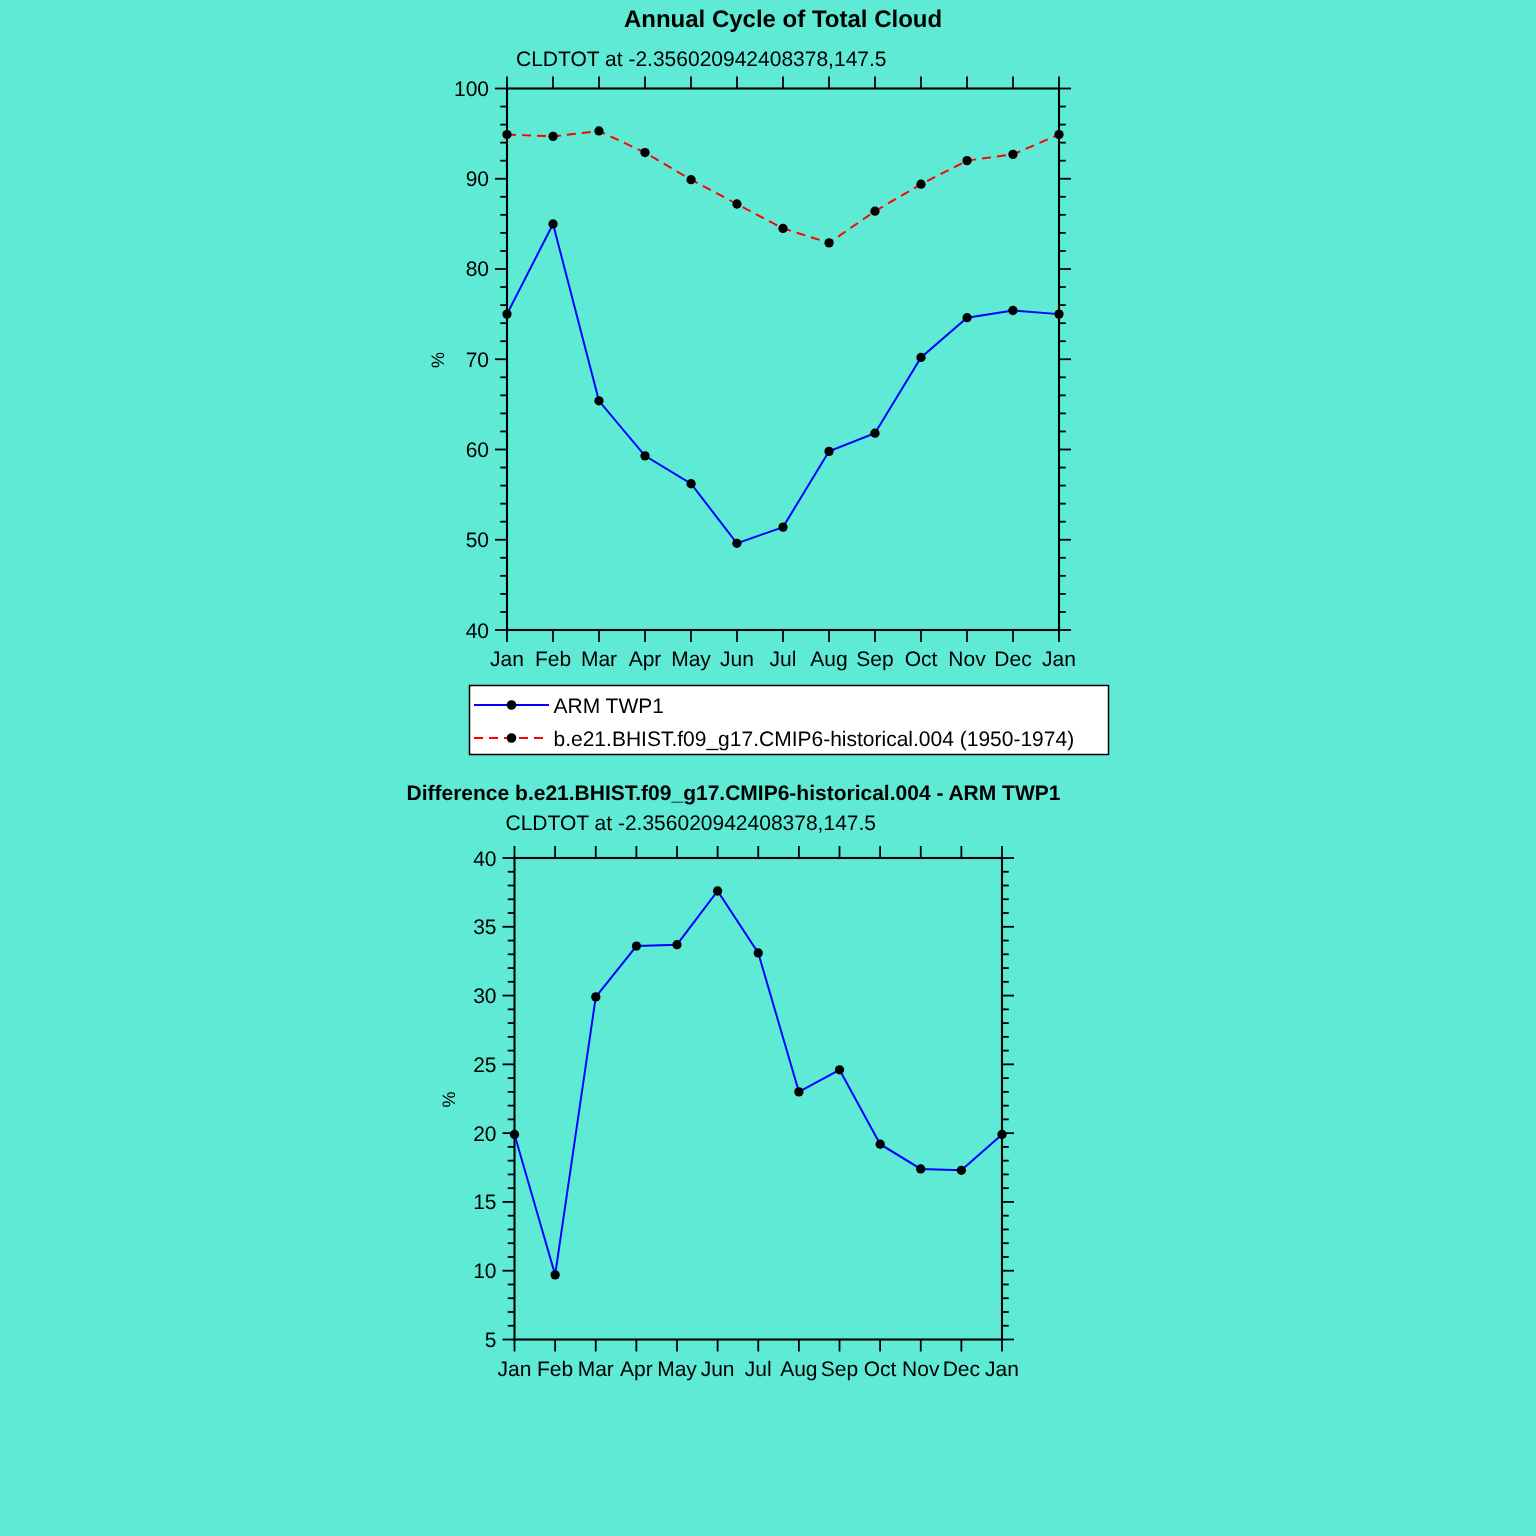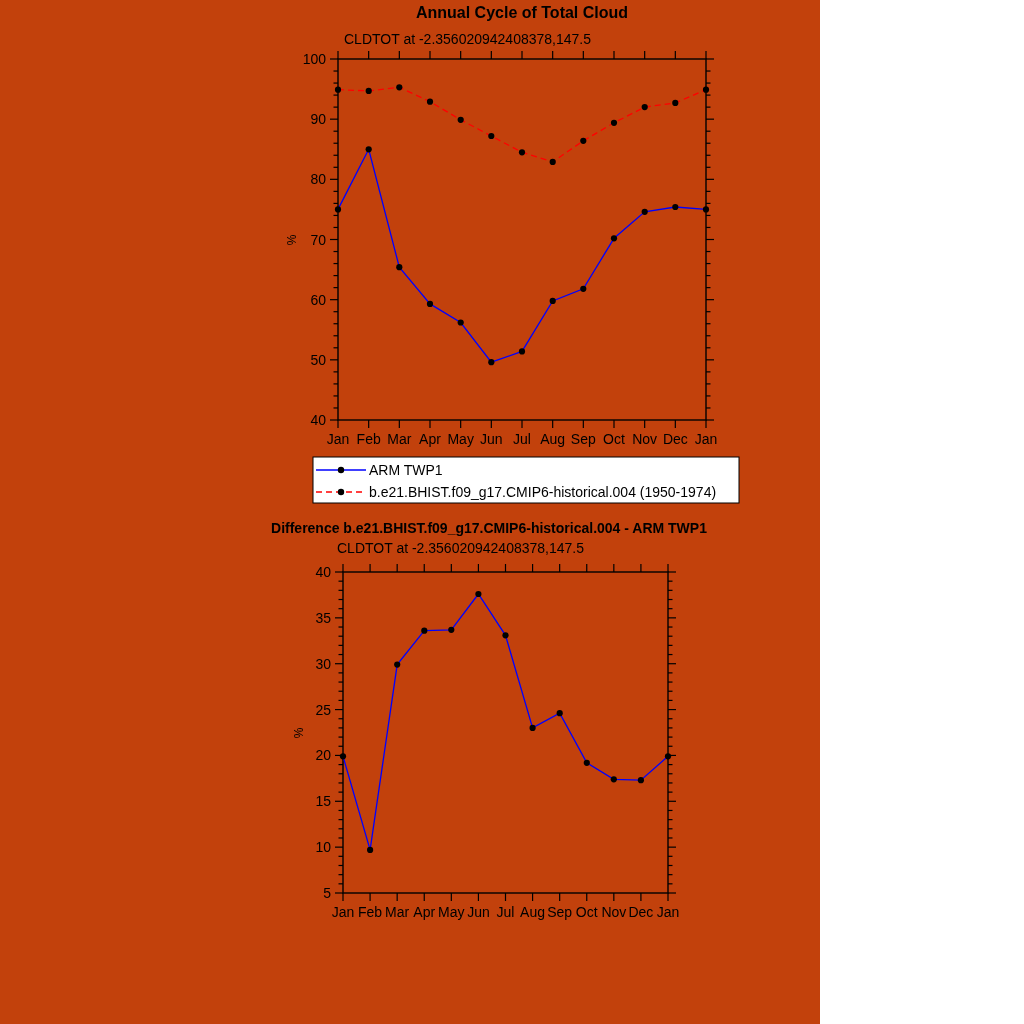--- a/index.html
+++ b/index.html
@@ -1,16 +1,16 @@
 <!DOCTYPE html>
 <html><head>
 <meta charset="utf-8">
 <style>
   html,body{margin:0;padding:0;background:#ffffff;}
-  #stage{position:relative;width:820px;height:1024px;background:#c2410c;overflow:hidden;
+  #stage{position:relative;width:1024px;height:1024px;background:#5eead4;overflow:hidden;
          font-family:"Liberation Sans", sans-serif;}
   svg text{font-family:"Liberation Sans", sans-serif;fill:#000000;}
   .chart-title{font-size:16px;font-weight:bold;text-anchor:middle;}
   .chart-title2{font-size:14px;font-weight:bold;text-anchor:middle;}
   .chart-subtitle{font-size:14px;text-anchor:start;}
   .axis-unit{font-size:12px;text-anchor:middle;}
   .legend-label{font-size:14px;text-anchor:start;}
 </style>
 </head>
 <body>

